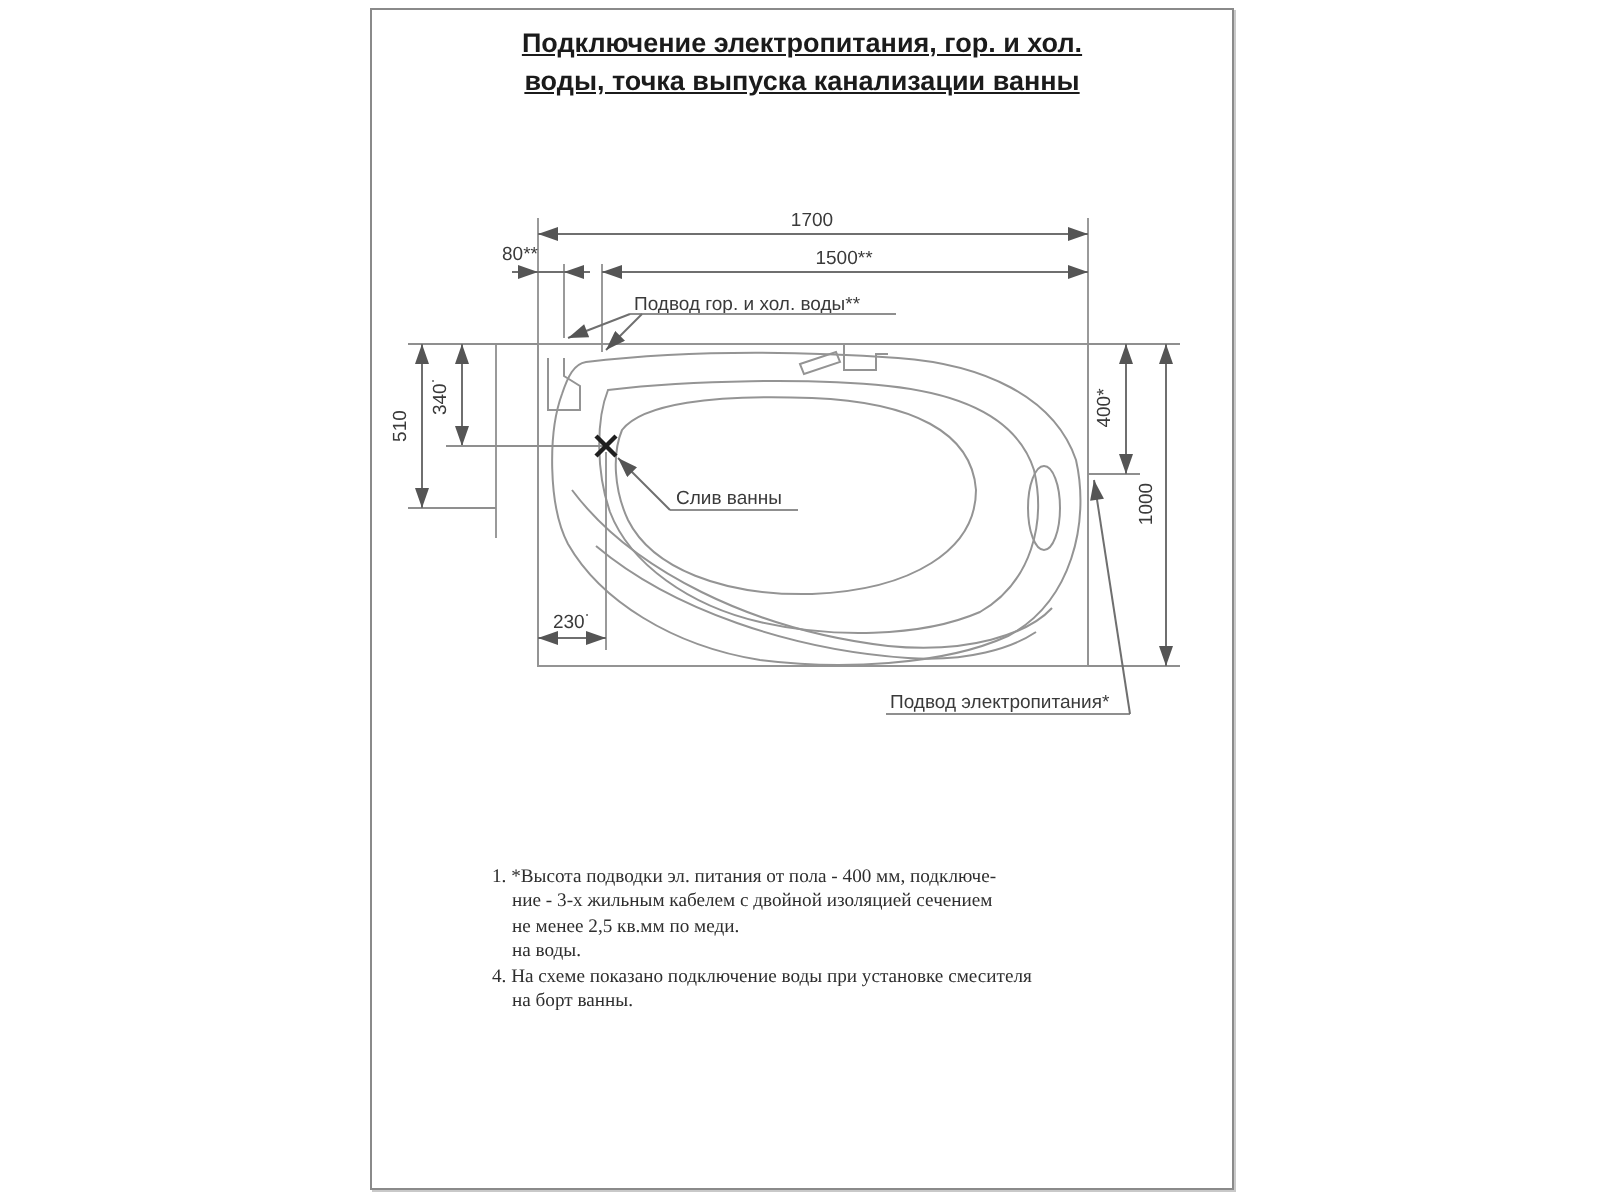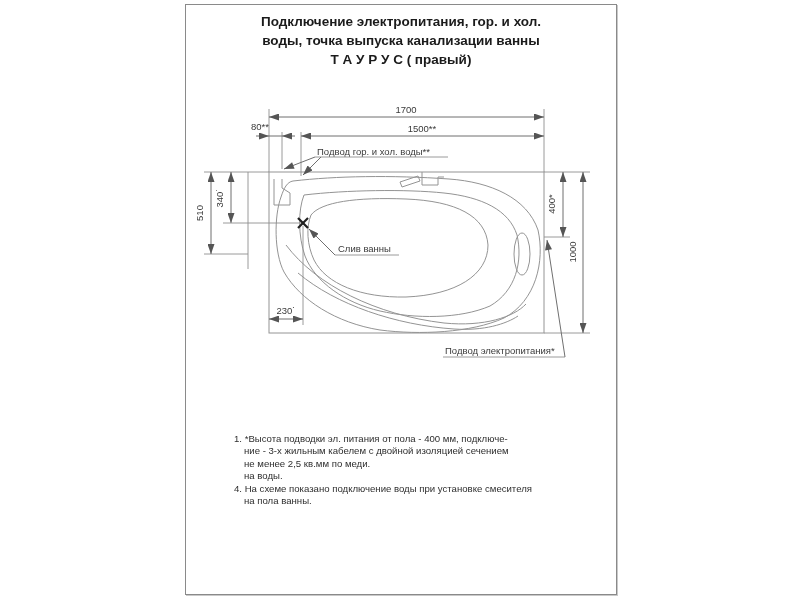--- a/index.html
+++ b/index.html
@@ -1,44 +1,43 @@
 <!DOCTYPE html>
 <html><head>
 <meta charset="utf-8">
 <style>
   html,body{margin:0;padding:0;background:#ffffff;width:800px;height:600px;
     font-family:"Liberation Sans", sans-serif;}
   #stage{position:relative;width:800px;height:600px;background:#ffffff;overflow:hidden;}
   .page{position:absolute;left:185px;top:4px;width:430px;height:589px;
     background:#ffffff;border:1px solid #8a8a8a;box-shadow:1px 1px 0 #c9c9c9;}
   .title{position:absolute;left:0;top:7px;width:100%;text-align:center;
-    font-size:13.5px;font-weight:bold;color:#1b1b1b;line-height:19px;}
+    font-size:13.5px;font-weight:bold;color:#1b1b1b;line-height:19px;text-decoration:underline;}
   .drawing-svg{position:absolute;left:0;top:0;}
-  .notes{position:absolute;left:48px;top:428px;width:360px;
-    font-size:9.6px;color:#2e2e2e;line-height:12.4px;}
+  .notes{position:absolute;left:60px;top:428px;width:360px;
+    font-size:9.6px;color:#2e2e2e;line-height:12.4px;font-family:Liberation Serif, serif;}
   .note-line{white-space:nowrap;}
   .note-line.indent{padding-left:10px;}
   
   .tub{fill:none;stroke:#949494;stroke-width:1;}
   .dim{stroke:#6f6f6f;stroke-width:1;fill:none;}
   .ext{stroke:#8f8f8f;stroke-width:0.9;fill:none;}
   .dimtxt{font-family:"Liberation Sans",sans-serif;font-size:9.5px;fill:#3a3a3a;}
   .lbltxt{font-family:"Liberation Sans",sans-serif;font-size:9.5px;fill:#3a3a3a;}
   .xmark{stroke:#1f1f1f;stroke-width:2.2;}
 </style>
 </head>
 <body>
 
 <div id="stage">
   <div class="page">
 
     <div class="title">
       <div>Подключение электропитания, гор. и хол.</div>
       <div>воды, точка выпуска канализации ванны</div>
-      <div>Т А У Р У С ( правый)</div>
     </div>
 
     <svg class="drawing-svg" width="430" height="589" viewBox="0 0 430 589">
       <defs>
         <marker id="arw" viewBox="0 -3.5 10 7" refX="10" refY="0" markerWidth="11" markerHeight="7" orient="auto-start-reverse">
           <path d="M0,-3.5 L10,0 L0,3.5 Z" fill="#555"></path>
         </marker>
       </defs>
 
       <rect x="83" y="167" width="275" height="161" class="tub"></rect>
@@ -115,17 +114,17 @@
       <line x1="257" y1="352" x2="379" y2="352" class="ext"></line>
       <line x1="379" y1="352" x2="361" y2="235" class="dim" marker-end="url(#arw)"></line>
     </svg>
 
     <div class="notes">
       <div class="note-line">1. *Высота подводки эл. питания от пола - 400 мм, подключе-</div>
       <div class="note-line indent">ние - 3-х жильным кабелем с двойной изоляцией сечением</div>
       <div class="note-line indent">не менее 2,5 кв.мм по меди.</div>
       <div class="note-line indent">на воды.</div>
       <div class="note-line">4. На схеме показано подключение воды при установке смесителя</div>
-      <div class="note-line indent">на пола ванны.</div>
+      <div class="note-line indent">на борт ванны.</div>
     </div>
 
   </div>
 </div>
 
 </body></html>

